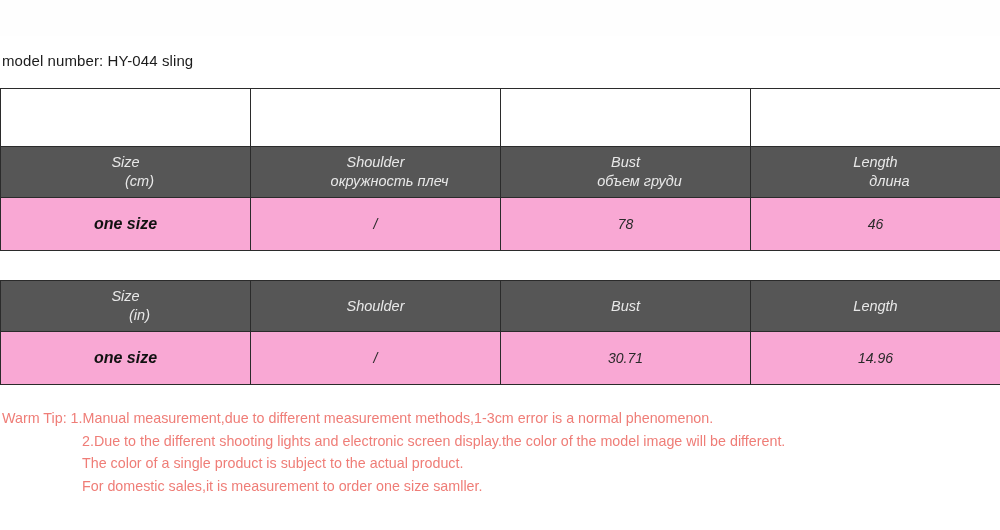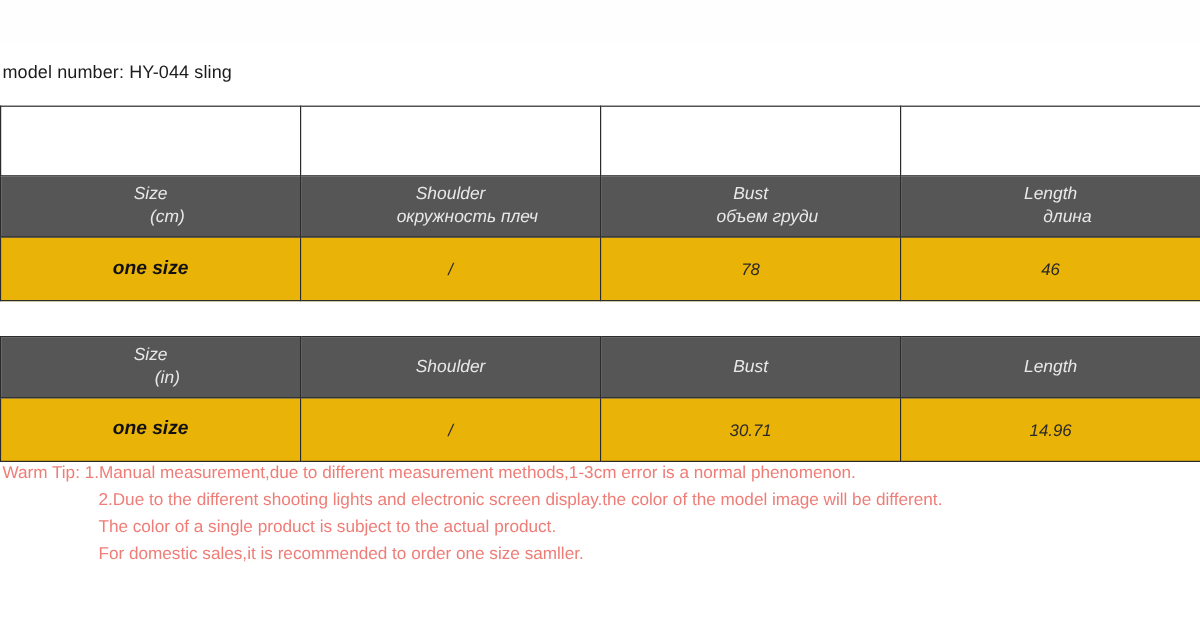--- a/index.html
+++ b/index.html
@@ -66,36 +66,36 @@
     color: #e8e8e8;
     height: 50px;
     font-size: 14.5px;
     line-height: 19px;
     font-weight: normal;
   }
   tr.head-row .hd-main { display: block; }
   tr.head-row .hd-sub  { display: block; padding-left: 28px; }
 
   tr.data-row td {
-    background: #eab308;
+    background: #f9a8d4;
     height: 52px;
     font-size: 14px;
     color: #2a2a2a;
   }
   tr.data-row td.first-cell {
     font-size: 16px;
     font-weight: bold;
     color: #111111;
   }
 
   
   .warm-tip {
     position: absolute;
     left: 2px;
-    top: 347px;
+    top: 371px;
     width: 990px;
     color: #ef7d77;
     font-size: 14.3px;
     line-height: 22.5px;
     white-space: nowrap;
   }
   .warm-tip .tip-line { display: block; }
   .warm-tip .tip-indent { display: inline-block; width: 80px; }
 </style>
 </head>
@@ -175,16 +175,16 @@
         <td>30.71</td>
         <td>14.96</td>
       </tr>
     </tbody>
   </table>
 
   <div class="warm-tip">
     <span class="tip-line"><span>Warm Tip:</span> <span>1.Manual measurement,due to different measurement methods,1-3cm error is a normal phenomenon.</span></span>
     <span class="tip-line"><span class="tip-indent"></span><span>2.Due to the different shooting lights and electronic screen display.the color of the model image will be different.</span></span>
     <span class="tip-line"><span class="tip-indent"></span><span>The color of a single product is subject to the actual product.</span></span>
-    <span class="tip-line"><span class="tip-indent"></span><span>For domestic sales,it is recommended to order one size samller.</span></span>
+    <span class="tip-line"><span class="tip-indent"></span><span>For domestic sales,it is measurement to order one size samller.</span></span>
   </div>
 
 </div>
 
 </body></html>

